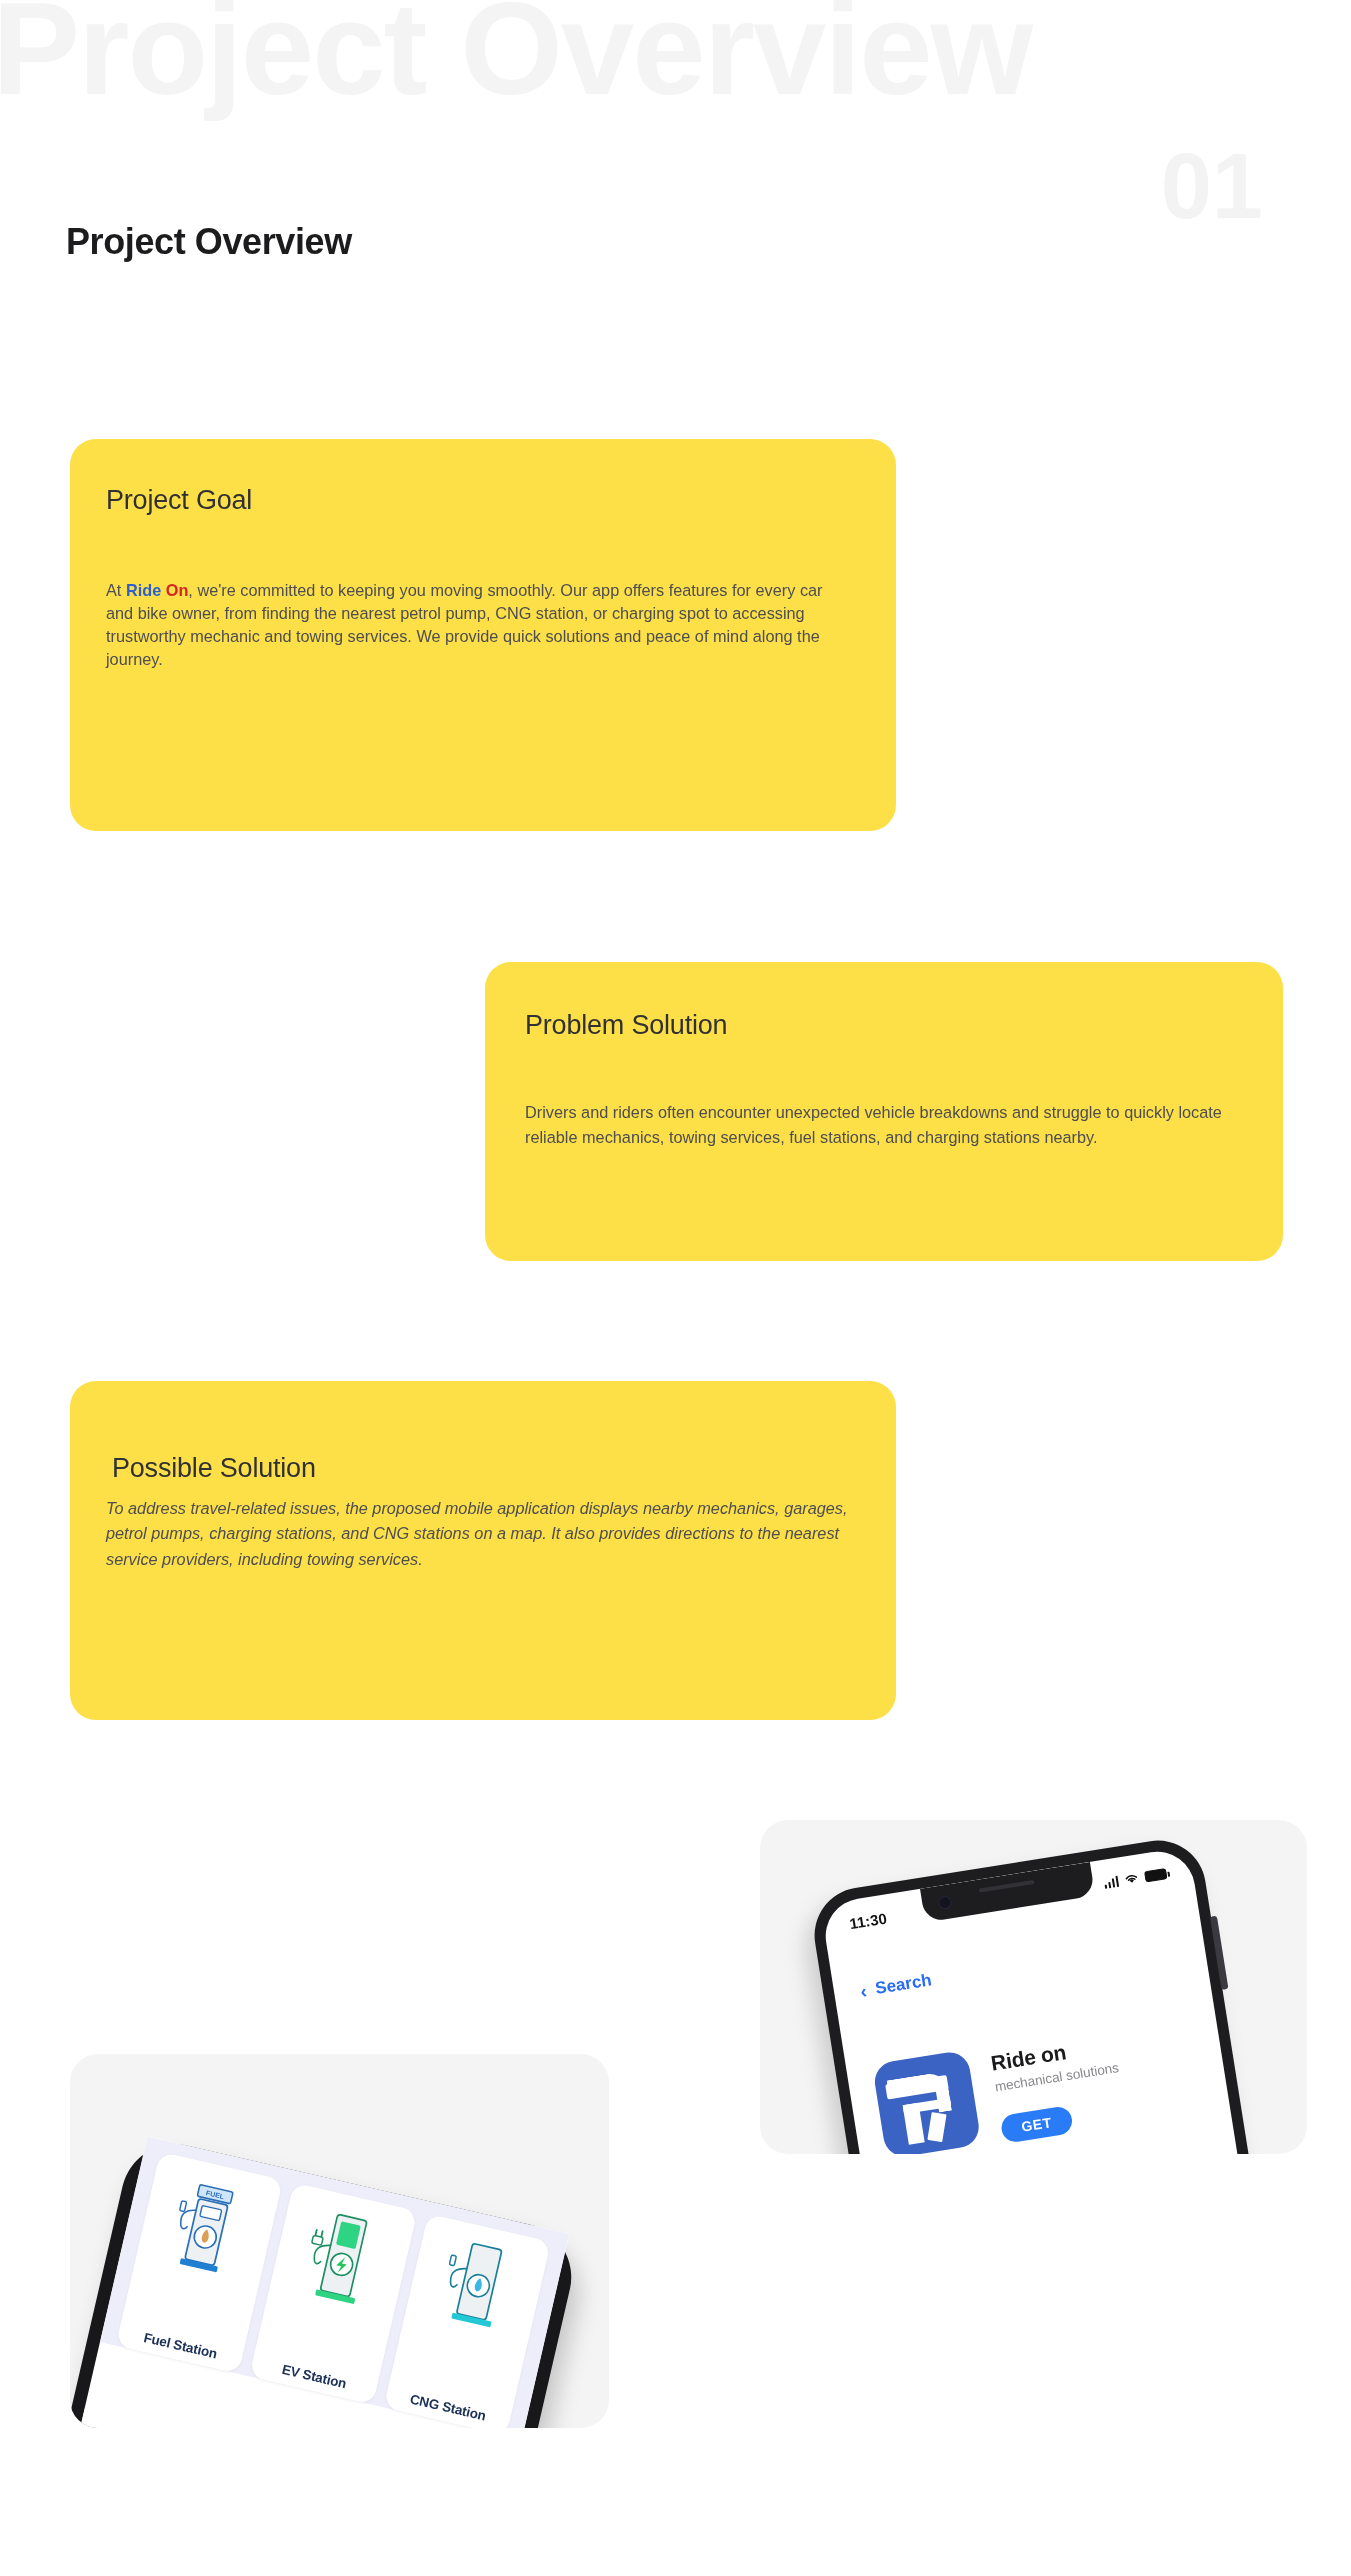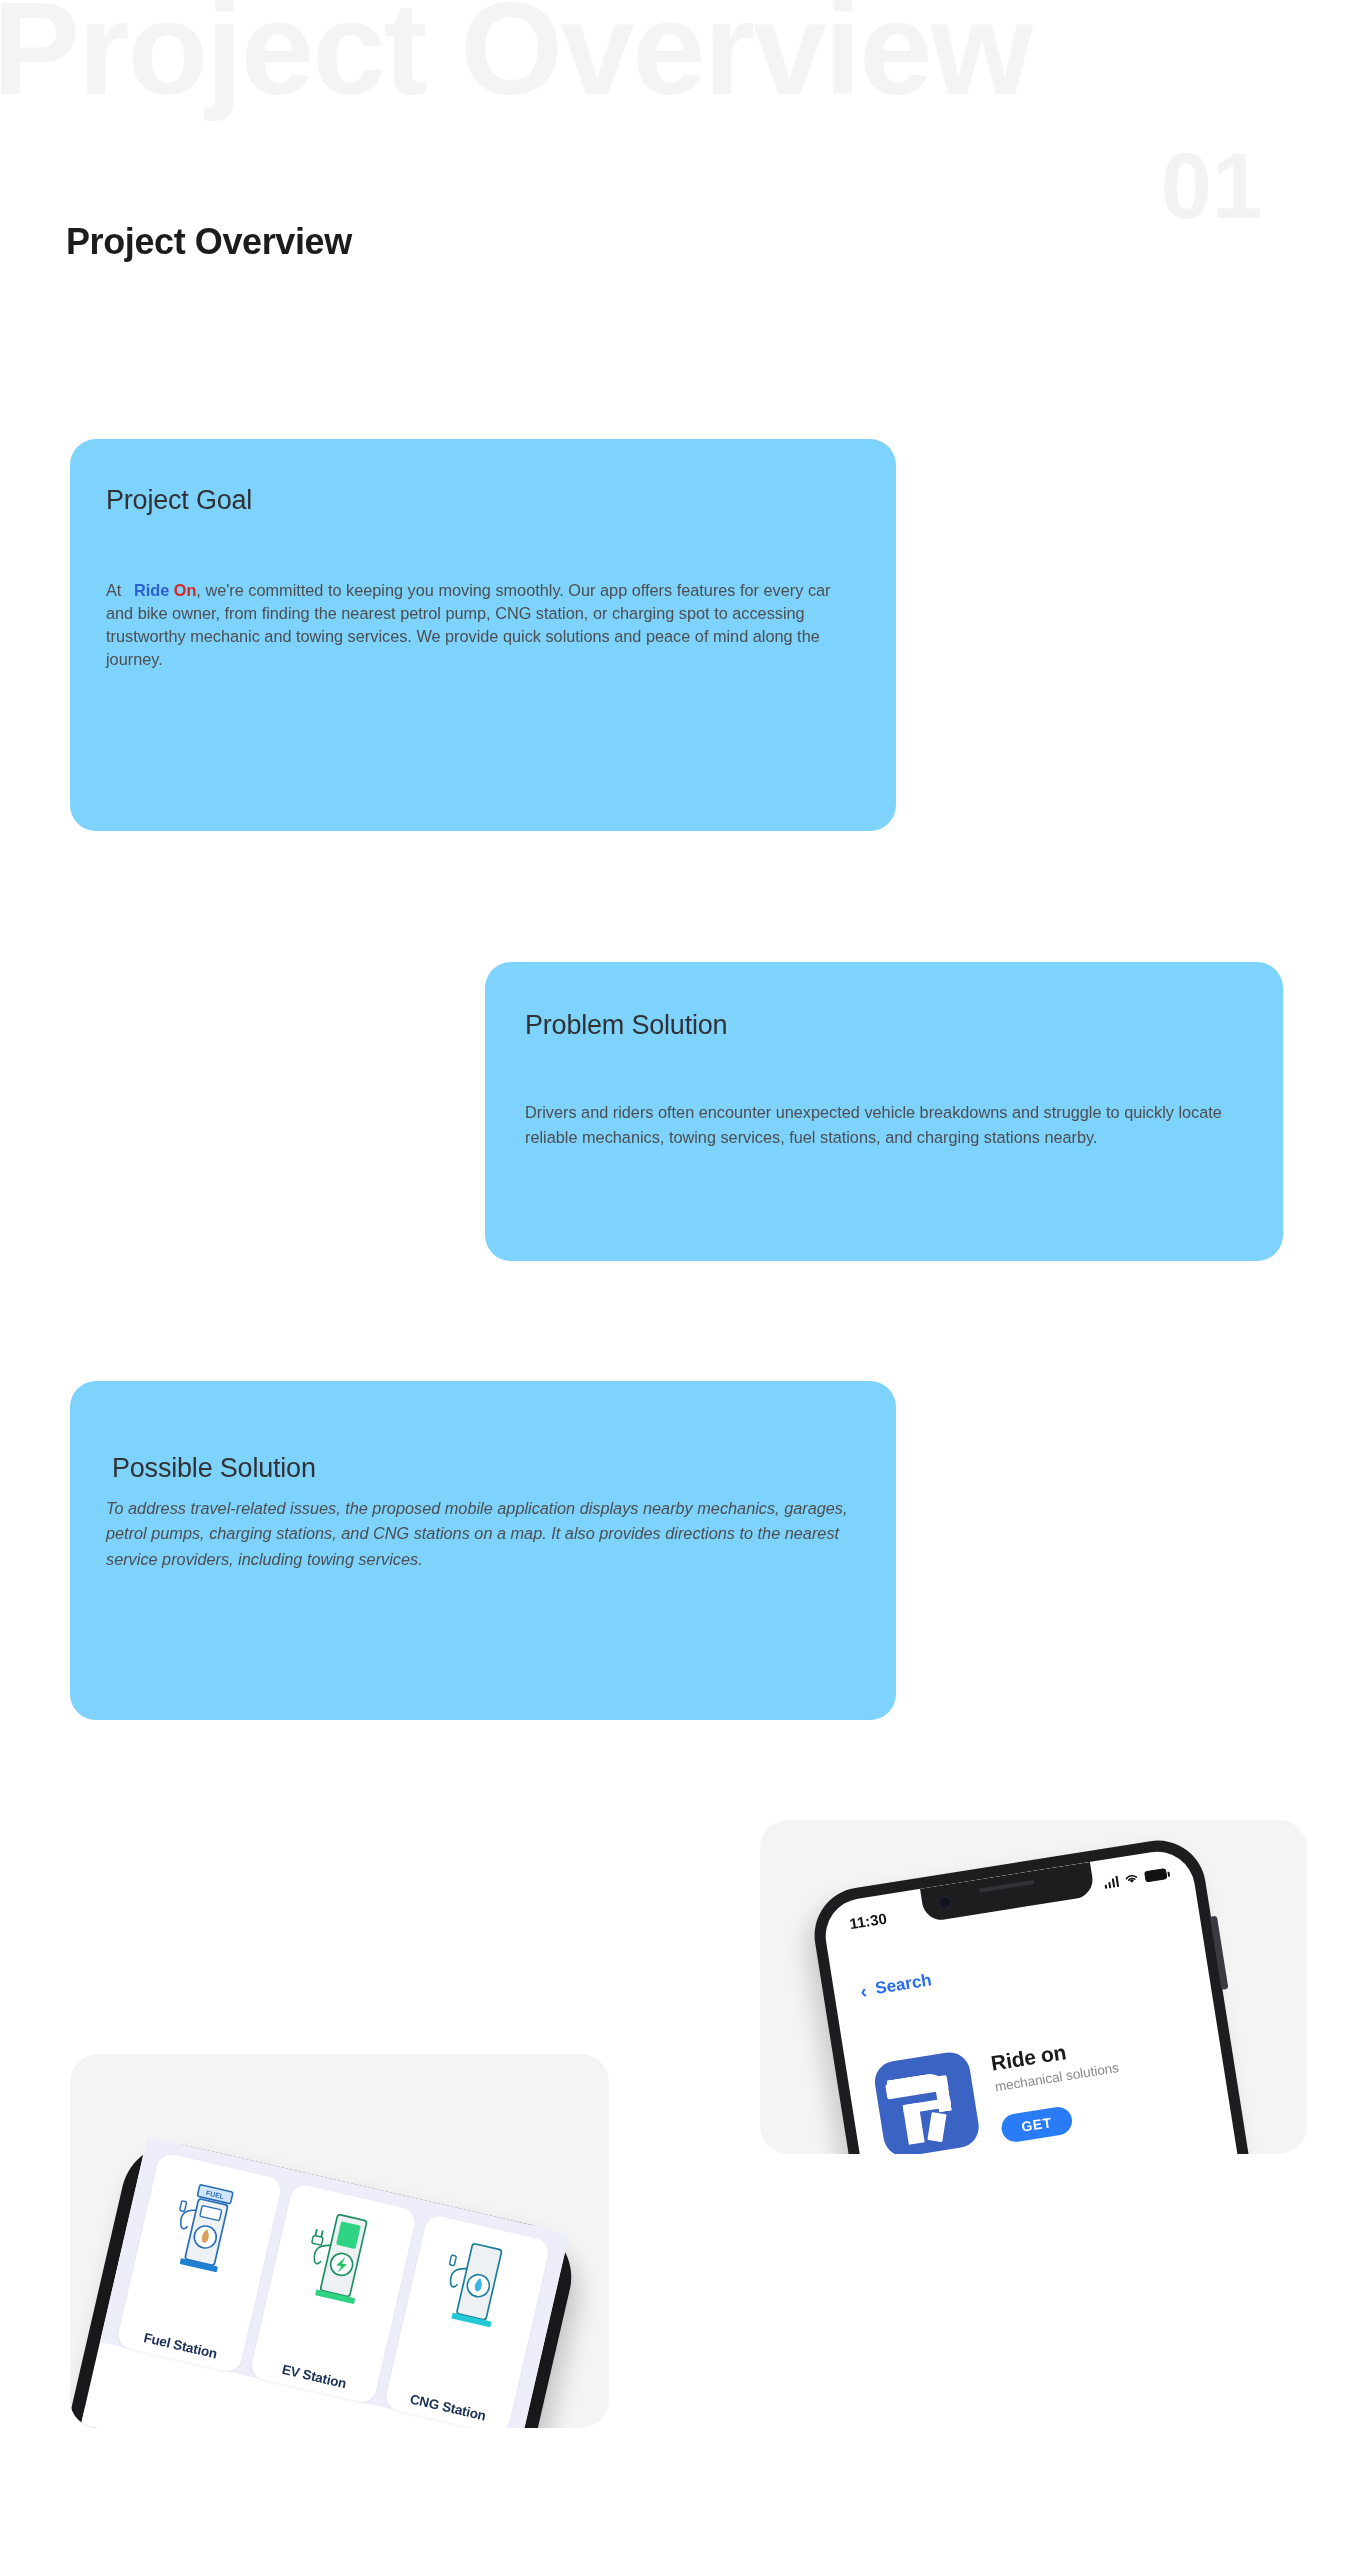--- a/index.html
+++ b/index.html
@@ -45,35 +45,35 @@
     top: 221px;
     font-size: 36px;
     font-weight: 700;
     color: #1c1c1e;
     letter-spacing: -0.4px;
   }
 
   
   .card {
     position: absolute;
-    background: #7dd3fc;
+    background: #fde047;
     border-radius: 26px;
   }
   .card-title {
     font-size: 27px;
     font-weight: 400;
     color: #313135;
     letter-spacing: -0.2px;
   }
   .card-body {
     font-size: 16.3px;
     line-height: 1.42;
     color: #4d4d52;
   }
-  .brand-ride { color: #2c5fd2; font-weight: 700; margin-left: 8px; }
+  .brand-ride { color: #2c5fd2; font-weight: 700; }
   .brand-on   { color: #d62525; font-weight: 700; }
 
   #card-goal      { left: 70px;  top: 439px;  width: 826px;  height: 392px; }
   #card-goal .card-title { position:absolute; left: 36px; top: 46px; }
   #card-goal .card-body  { position:absolute; left: 36px; top: 140px; width: 738px; }
 
   #card-problem   { left: 485px; top: 962px;  width: 798px;  height: 299px; }
   #card-problem .card-title { position:absolute; left: 40px; top: 48px; }
   #card-problem .card-body  { position:absolute; left: 40px; top: 138px; width: 733px; line-height: 1.52; }
 

